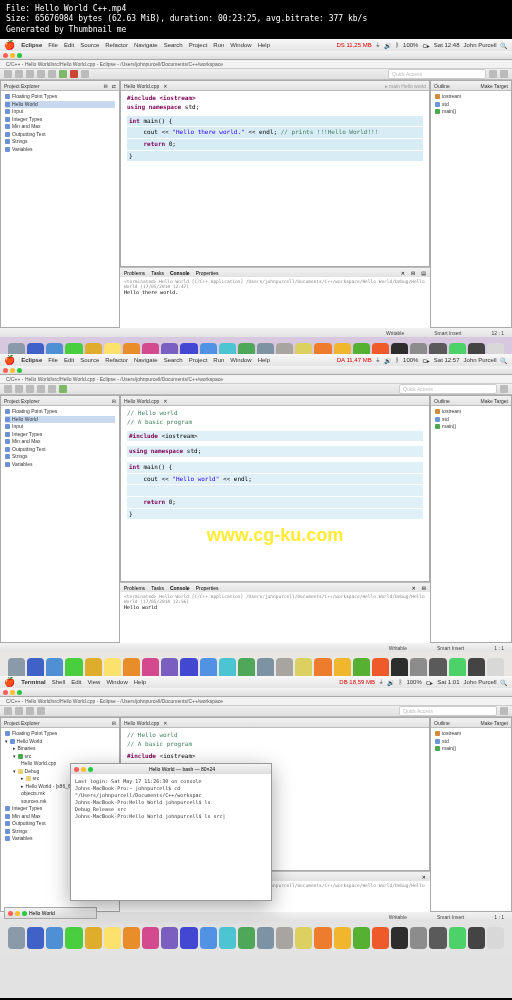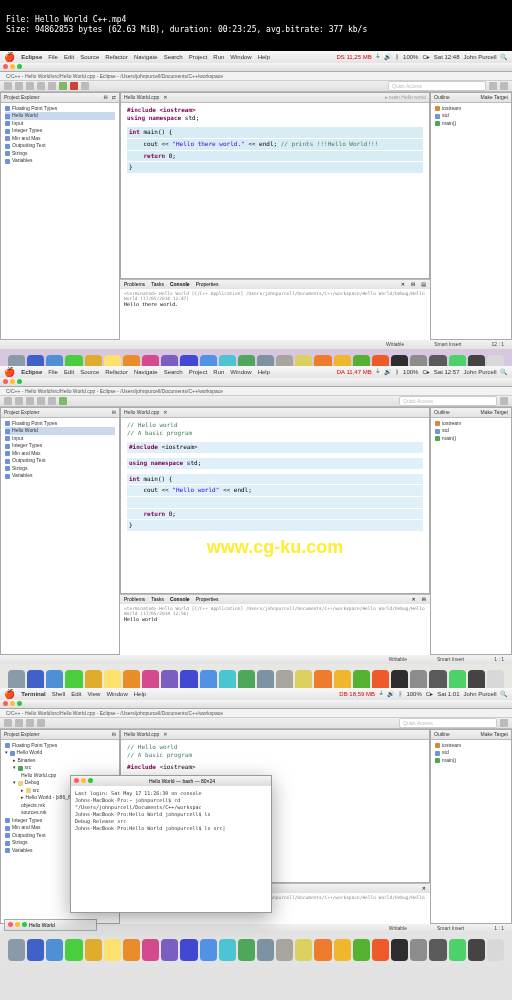--- a/index.html
+++ b/index.html
@@ -1,16 +1,16 @@
 <!DOCTYPE html>
 <html><head>
 <meta charset="utf-8">
 <style>
 body{margin:0;background:#000;font-family:Arial,Helvetica,sans-serif;font-size:7px;color:#000;width:512px}
-.meta{color:#fff;font-family:monospace;font-size:8px;padding:15px 6px;line-height:1.3}
+.meta{color:#fff;font-family:monospace;font-size:8px;padding:4px 6px;line-height:1.3}
 .screen{background:#cfb4db;position:relative}
 .screen2{background:#ece8e2}
 .screen3{background:#e2e2e2}
 .menubar{background:linear-gradient(#f8f8f8,#e4e4e4);height:12px;display:flex;align-items:center;padding:0 4px;font-size:6px;color:#333;justify-content:space-between}
 .menubar .left,.menubar .right{display:flex;gap:6px;align-items:center}
 .menubar .right{gap:4px}
 .apple{font-size:9px}
 .eclipse{background:#d8d8d8;width:512px;box-sizing:border-box;font-size:6px}
 .winbar{background:linear-gradient(#f4f4f4,#dedede);height:8px;border-bottom:1px solid #aaa;display:flex;align-items:center;padding:0 3px;gap:2px}
 .traffic{display:flex;gap:2px}
@@ -53,21 +53,22 @@
 .terminal .tbar{background:linear-gradient(#f4f4f4,#dcdcdc);height:10px;display:flex;align-items:center;padding:0 3px;gap:3px;font-size:5px}
 .terminal .tbody{height:118px;padding:4px;font-family:Menlo,monospace;font-size:5px;line-height:1.4;color:#333;background:#fff}
 .minimized{position:absolute;bottom:2px;left:4px;width:85px;height:10px;background:linear-gradient(#f4f4f4,#dedede);border:1px solid #aaa;font-size:5px;display:flex;align-items:center;padding:0 3px;gap:2px}
 .qa{background:#fff;border:1px solid #ccc;height:8px;width:90px;border-radius:2px;font-size:5px;color:#bbb;line-height:8px;padding:0 3px}
 </style>
 </head>
 <body>
 
 <div class="meta">
   <div>File: Hello World C++.mp4</div>
-  <div>Size: 94862853 bytes (62.63 MiB), duration: 00:23:25, avg.bitrate: 377 kb/s</div>
+  <div>Size: 65676984 bytes (62.63 MiB), duration: 00:23:25, avg.bitrate: 377 kb/s</div>
+  <div>Generated by Thumbnail me</div>
 </div>
 
 <div class="screen" style="height:315px">
   <div class="menubar">
     <div class="left">
       <span class="apple">🍎</span>
       <b>Eclipse</b>
       <span>File</span>
       <span>Edit</span>
       <span>Source</span>

